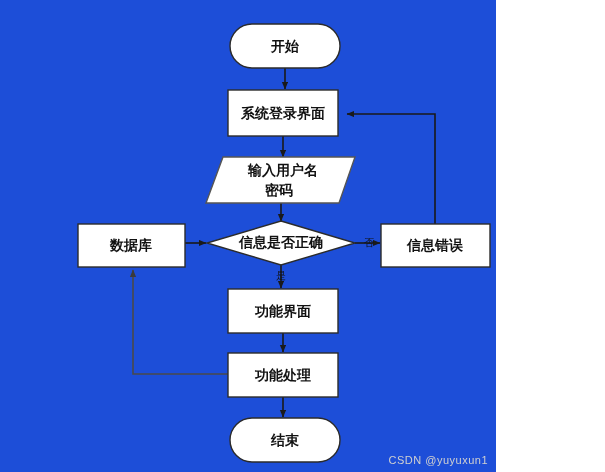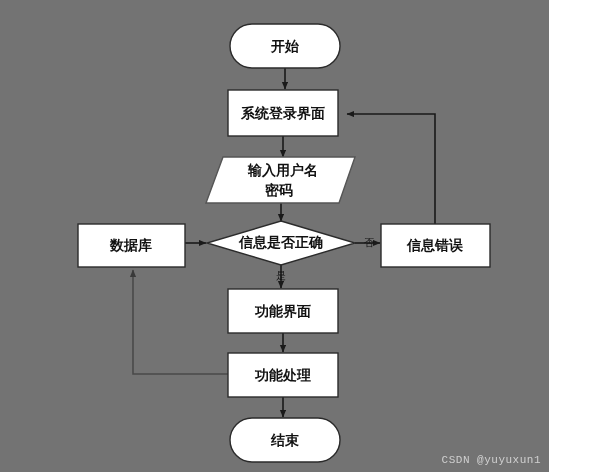--- a/index.html
+++ b/index.html
@@ -2,23 +2,23 @@
 <html><head>
 <meta charset="utf-8">
 <style>
   html, body {
     margin: 0;
     padding: 0;
     background: #ffffff;
   }
   #canvas {
     position: relative;
-    width: 549px;
+    width: 496px;
     height: 472px;
-    background: #737373;
+    background: #1d4ed8;
     overflow: hidden;
     font-family: "DejaVu Sans", "Liberation Sans", sans-serif;
   }
   svg#flow {
     position: absolute;
     left: 0;
     top: 0;
     width: 605px;
     height: 472px;
   }
@@ -54,21 +54,21 @@
     font-family: "DejaVu Sans", "Liberation Sans", sans-serif;
     font-size: 10px;
     fill: #111111;
     text-anchor: middle;
     dominant-baseline: middle;
   }
   .watermark {
     position: absolute;
     right: 8px;
     bottom: 6px;
-    font-family: Liberation Mono, monospace;
+    font-family: Liberation Sans, sans-serif;
     font-size: 11px;
     color: #d0d0d0;
     letter-spacing: 0.5px;
     user-select: none;
   }
 </style>
 </head>
 <body>
 
 <div id="canvas">

